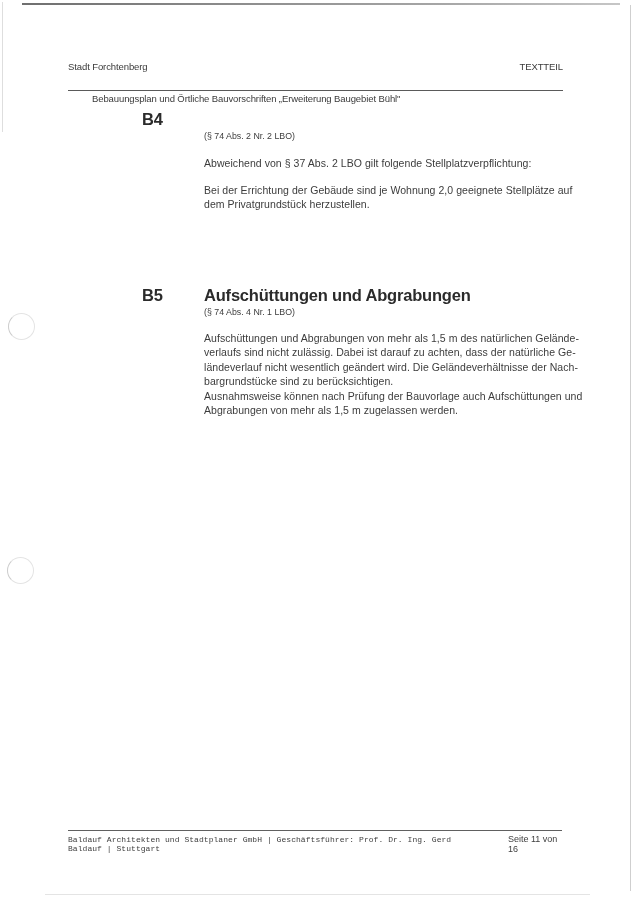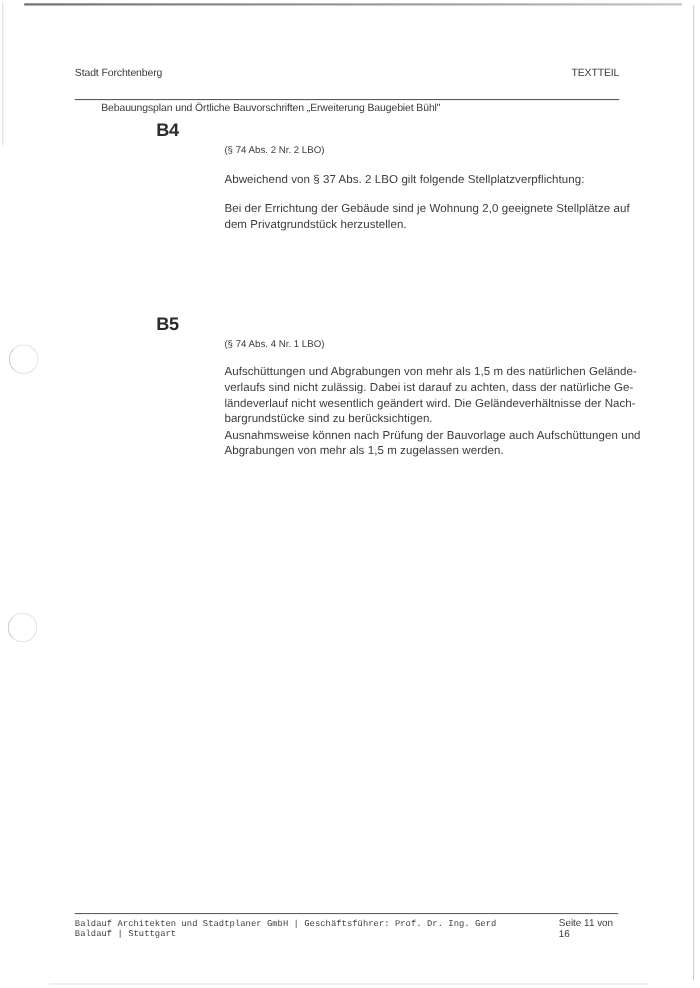--- a/index.html
+++ b/index.html
@@ -158,20 +158,21 @@
   <div class="section section-b4">
     <div class="sec-id">B4</div>
     <div class="sec-ref">(§ 74 Abs. 2 Nr. 2 LBO)</div>
     <p class="para b4-p0">Abweichend von § 37 Abs. 2 LBO gilt folgende Stellplatzverpflichtung:</p>
     <p class="para b4-p1">Bei der Errichtung der Gebäude sind je Wohnung 2,0 geeignete Stellplätze auf
 dem Privatgrundstück herzustellen.</p>
   </div>
 
   <div class="section section-b5">
     <div class="sec-id">B5</div>
+    <div class="sec-title">Aufschüttungen und Abgrabungen</div>
     <div class="sec-ref">(§ 74 Abs. 4 Nr. 1 LBO)</div>
     <p class="para b5-p0">Aufschüttungen und Abgrabungen von mehr als 1,5 m des natürlichen Gelände-
 verlaufs sind nicht zulässig. Dabei ist darauf zu achten, dass der natürliche Ge-
 ländeverlauf nicht wesentlich geändert wird. Die Geländeverhältnisse der Nach-
 bargrundstücke sind zu berücksichtigen.
 Ausnahmsweise können nach Prüfung der Bauvorlage auch Aufschüttungen und
 Abgrabungen von mehr als 1,5 m zugelassen werden.</p>
   </div>
 
   <div class="footer">

